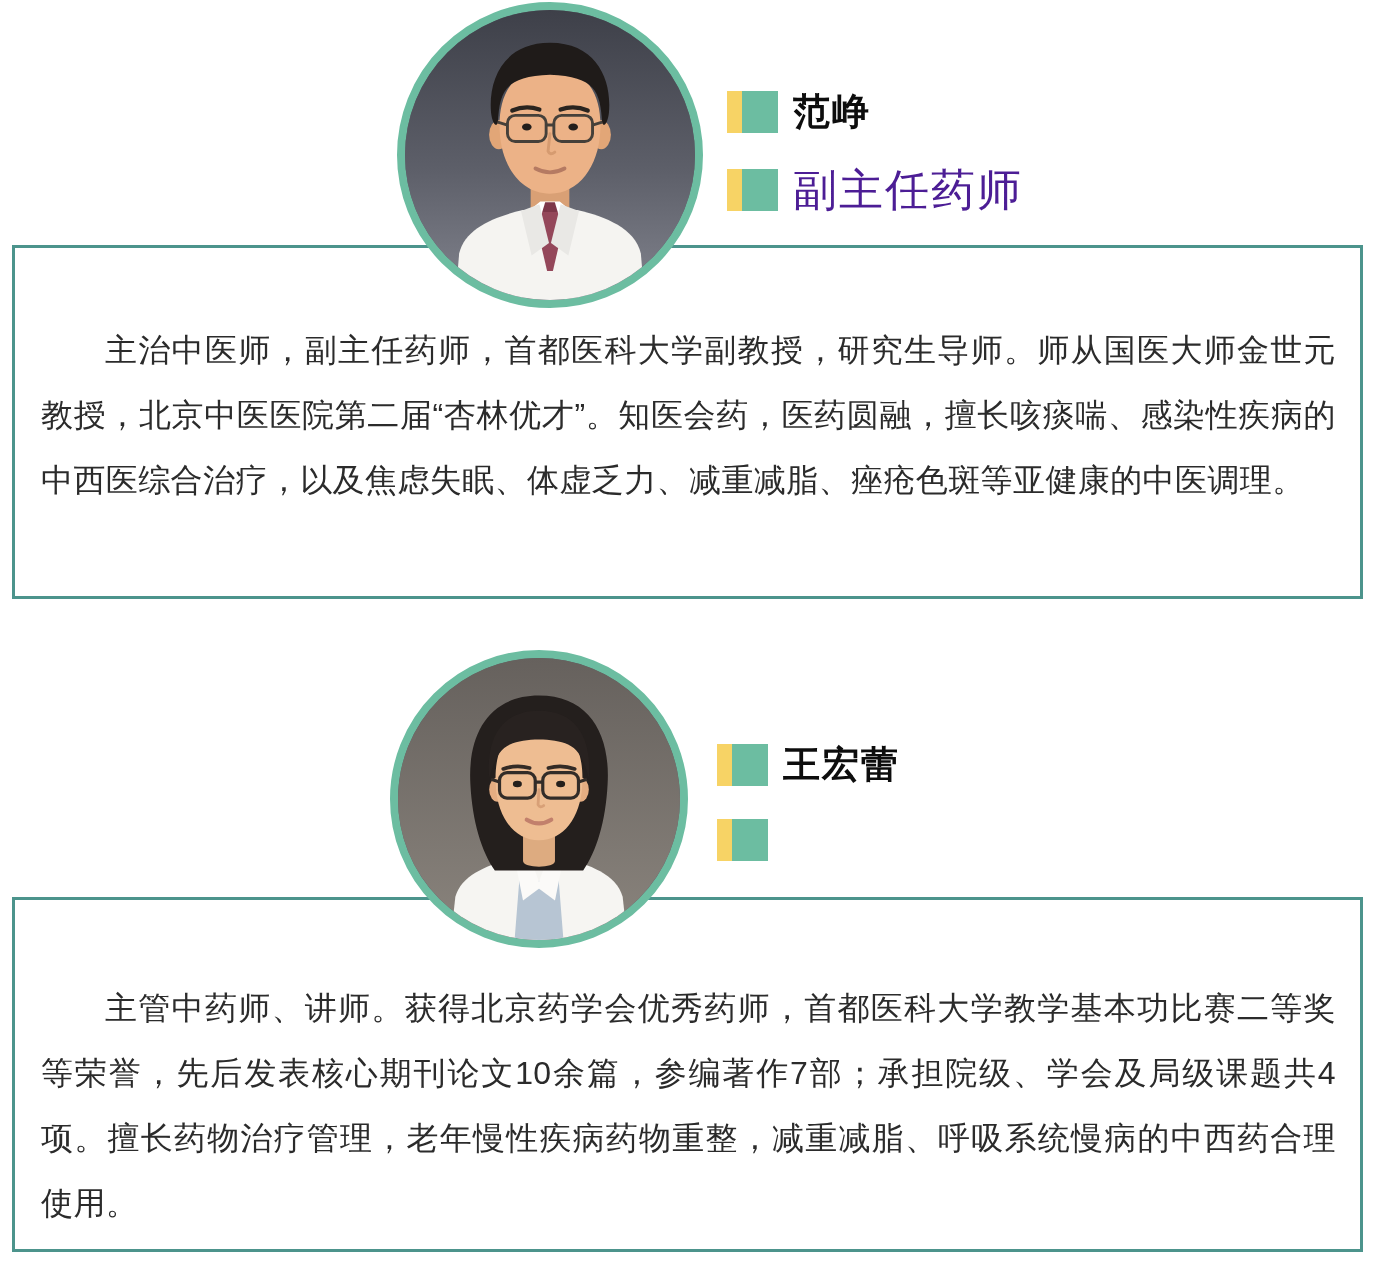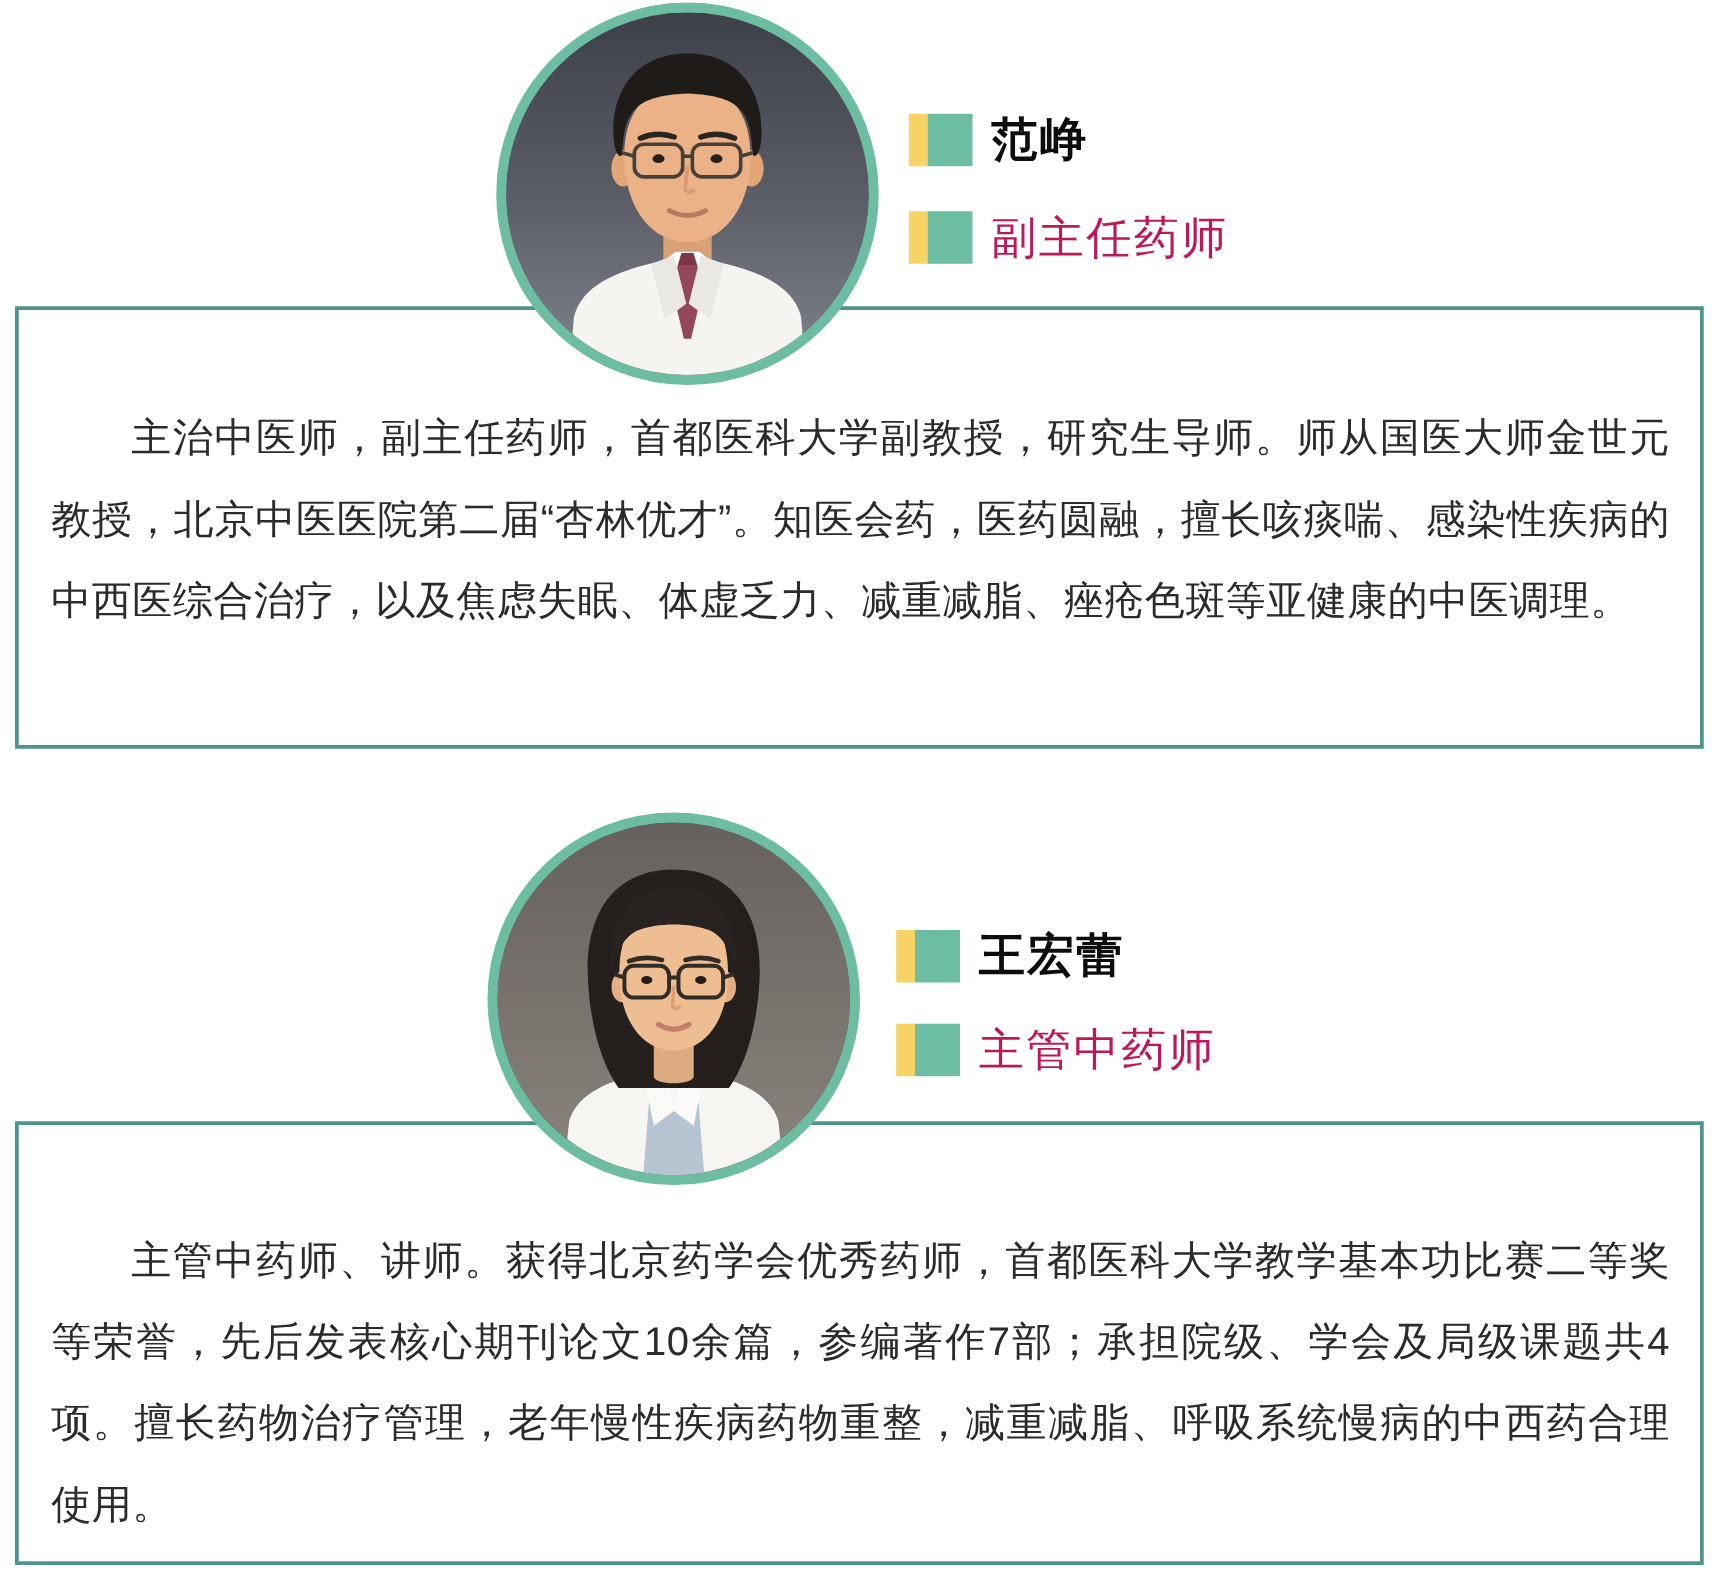--- a/index.html
+++ b/index.html
@@ -27,21 +27,21 @@
   .photo-1{left:397px;top:2px;width:306px;height:306px;}
   .photo-2{left:390px;top:650px;width:298px;height:298px;}
 
   
   .tag-row{position:absolute;display:flex;align-items:center;z-index:3;}
   .marker{display:flex;height:42px;flex:0 0 auto;}
   .marker .m-yellow{width:15px;height:42px;background:var(--accent-yellow);}
   .marker .m-teal{width:36px;height:42px;background:var(--accent-teal);}
   .tag-text{margin-left:15px;line-height:42px;white-space:nowrap;}
   .person-name{font-size:37px;font-weight:bold;color:#0d0d0d;letter-spacing:2px;}
-  .person-title{font-size:36px;font-weight:400;color:#be185d;letter-spacing:2px;}
+  .person-title{font-size:44px;font-weight:400;color:#4c1d95;letter-spacing:2px;}
   .row-name-1{left:727px;top:91px;}
   .row-title-1{left:727px;top:169px;}
   .row-name-2{left:717px;top:744px;}
   .row-title-2{left:717px;top:819px;}
 
   
   .bio-box{
     position:absolute;left:12px;width:1351px;background:#ffffff;
     border:3px solid var(--box-border);z-index:1;
   }
@@ -152,20 +152,19 @@
       <span class="m-teal"></span>
     </span>
     <span class="tag-text person-name">王宏蕾</span>
   </div>
 
   <div class="tag-row row-title-2">
     <span class="marker">
       <span class="m-yellow"></span>
       <span class="m-teal"></span>
     </span>
-    <span class="tag-text person-title">主管中药师</span>
   </div>
 
   <div class="bio-box bio-box-2">
     <p class="bio">主管中药师、讲师。获得北京药学会优秀药师，首都医科大学教学基本功比赛二等奖等荣誉，先后发表核心期刊论文10余篇，参编著作7部；承担院级、学会及局级课题共4项。擅长药物治疗管理，老年慢性疾病药物重整，减重减脂、呼吸系统慢病的中西药合理使用。</p>
   </div>
 
 </div>
 
 </body></html>

